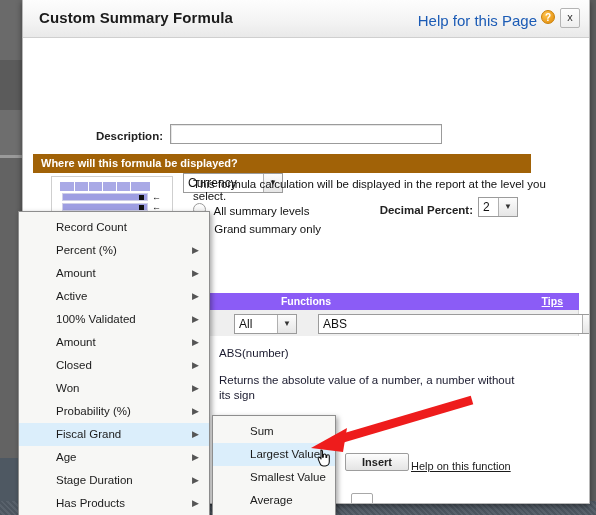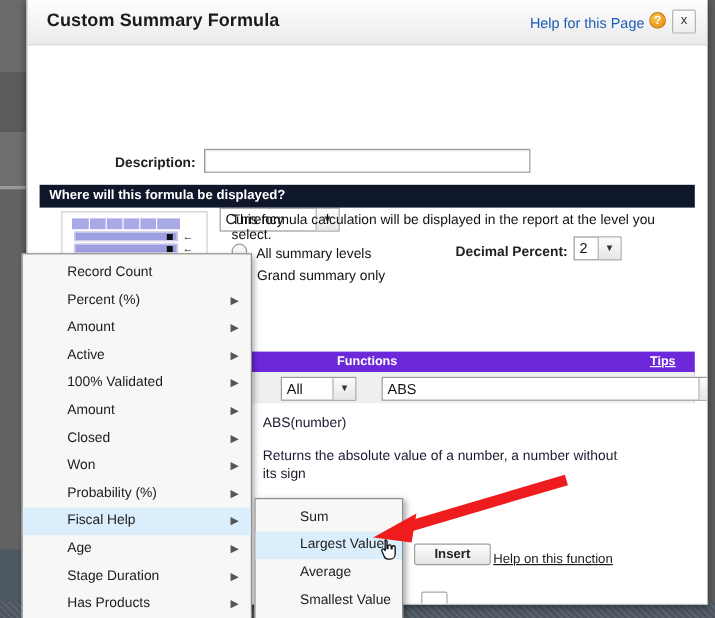--- a/index.html
+++ b/index.html
@@ -35,21 +35,21 @@
     position:relative;height:37px;
     background:linear-gradient(to bottom,#fdfdfd 0%,#f4f4f4 55%,#e9e9e9 100%);
     border-bottom:1px solid #cfcfcf;
   }
   .modal-title{
     position:absolute;left:16px;top:9px;
     font-size:15px;font-weight:bold;color:#1b1b1b;letter-spacing:.1px;
   }
   .help-link{
     position:absolute;right:52px;top:12px;
-    font-size:12px;color:#1b5bb5;text-decoration:none;cursor:pointer;margin-left:24px;
+    font-size:15px;color:#1b5bb5;text-decoration:none;cursor:pointer;margin-left:24px;
   }
   .help-icon{
     position:absolute;right:34px;top:10px;width:14px;height:14px;border-radius:50%;
     background:radial-gradient(circle at 35% 30%,#ffc34d,#e08a09);
     color:#fff;font-size:10px;font-weight:bold;line-height:14px;text-align:center;
     border:1px solid #c97f08;box-sizing:border-box;cursor:pointer;
   }
   .close-btn{
     position:absolute;right:9px;top:8px;width:18px;height:18px;
     background:linear-gradient(to bottom,#fefefe,#eeeeee);
@@ -77,22 +77,22 @@
   .selbox .selval{position:absolute;left:4px;top:1px;line-height:17px;}
   .selbox .arrowbtn{
     position:absolute;right:0;top:0;width:18px;height:18px;
     background:linear-gradient(to bottom,#fcfcfc,#e6e6e6);
     border-left:1px solid #b0b0b0;
     text-align:center;line-height:18px;font-size:8px;color:#333;
   }
 
   
   .sectionbar{
-    position:absolute;left:10px;top:116px;width:546px;height:19px;
-    background:#0f172a;color:#fff;font-weight:bold;font-size:11px;
+    position:absolute;left:10px;top:116px;width:498px;height:19px;
+    background:#a16207;color:#fff;font-weight:bold;font-size:11px;
     line-height:19px;padding-left:8px;box-sizing:border-box;
   }
   .displayarea{position:absolute;left:10px;top:135px;width:546px;height:96px;}
 
   .preview{
     position:absolute;left:18px;top:3px;width:120px;height:78px;
     background:#fff;border:1px solid #cfcfcf;
   }
   .prev-inner{position:absolute;left:8px;top:5px;width:90px;height:68px;background:#fff;}
   .prev-head{position:absolute;left:0;top:0;width:90px;height:9px;background:#a9a9e6;}
@@ -106,21 +106,21 @@
   .radio{
     display:inline-block;width:11px;height:11px;border-radius:50%;
     border:1px solid #9a9a9a;background:linear-gradient(to bottom,#fefefe,#ececec);
     vertical-align:-1px;margin-right:5px;position:relative;
   }
   .radio.on:after{content:"";position:absolute;left:2px;top:2px;width:5px;height:5px;
     border-radius:50%;background:#5a5a5a;}
 
   
   .panelbar{
-    position:absolute;left:10px;top:255px;width:546px;height:17px;background:#6d28d9;
+    position:absolute;left:10px;top:255px;width:546px;height:17px;background:#8b5cf6;
   }
   .panelbar .ttl{position:absolute;left:50%;transform:translateX(-50%);top:2px;
     color:#fff;font-weight:bold;font-size:10.5px;}
   .panelbar .tips{position:absolute;right:16px;top:2px;color:#fff;font-weight:bold;
     font-size:10.5px;text-decoration:underline;cursor:pointer;}
 
   .toolrow{position:absolute;left:10px;top:272px;width:546px;height:26px;background:#efefef;
     border-left:1px solid #d5d5d5;border-right:1px solid #d5d5d5;box-sizing:border-box;}
   .btn{
     position:absolute;height:18px;background:linear-gradient(to bottom,#fdfdfd,#e4e4e4);
@@ -326,21 +326,21 @@
     </div>
     <div class="menu-item">
       <span>Won</span>
       <span class="caret">▶</span>
     </div>
     <div class="menu-item">
       <span>Probability (%)</span>
       <span class="caret">▶</span>
     </div>
     <div class="menu-item hl">
-      <span>Fiscal Help</span>
+      <span>Fiscal Grand</span>
       <span class="caret">▶</span>
     </div>
     <div class="menu-item">
       <span>Age</span>
       <span class="caret">▶</span>
     </div>
     <div class="menu-item">
       <span>Stage Duration</span>
       <span class="caret">▶</span>
     </div>
@@ -351,24 +351,24 @@
   </div>
 
   <div class="menu" id="menu-sub">
     <div class="menu-item">
       <span>Sum</span>
     </div>
     <div class="menu-item hl">
       <span>Largest Value</span>
     </div>
     <div class="menu-item">
+      <span>Smallest Value</span>
+    </div>
+    <div class="menu-item">
       <span>Average</span>
-    </div>
-    <div class="menu-item">
-      <span>Smallest Value</span>
     </div>
   </div>
 
   <svg class="arrow-svg" viewBox="0 0 596 515">
     <g>
       <line x1="472" y1="400" x2="333" y2="441" stroke="#ee1c1c" stroke-width="9" stroke-linecap="butt"></line>
       <polygon points="311,448 347,428 343,452" fill="#ee1c1c"></polygon>
     </g>
   </svg>
 

